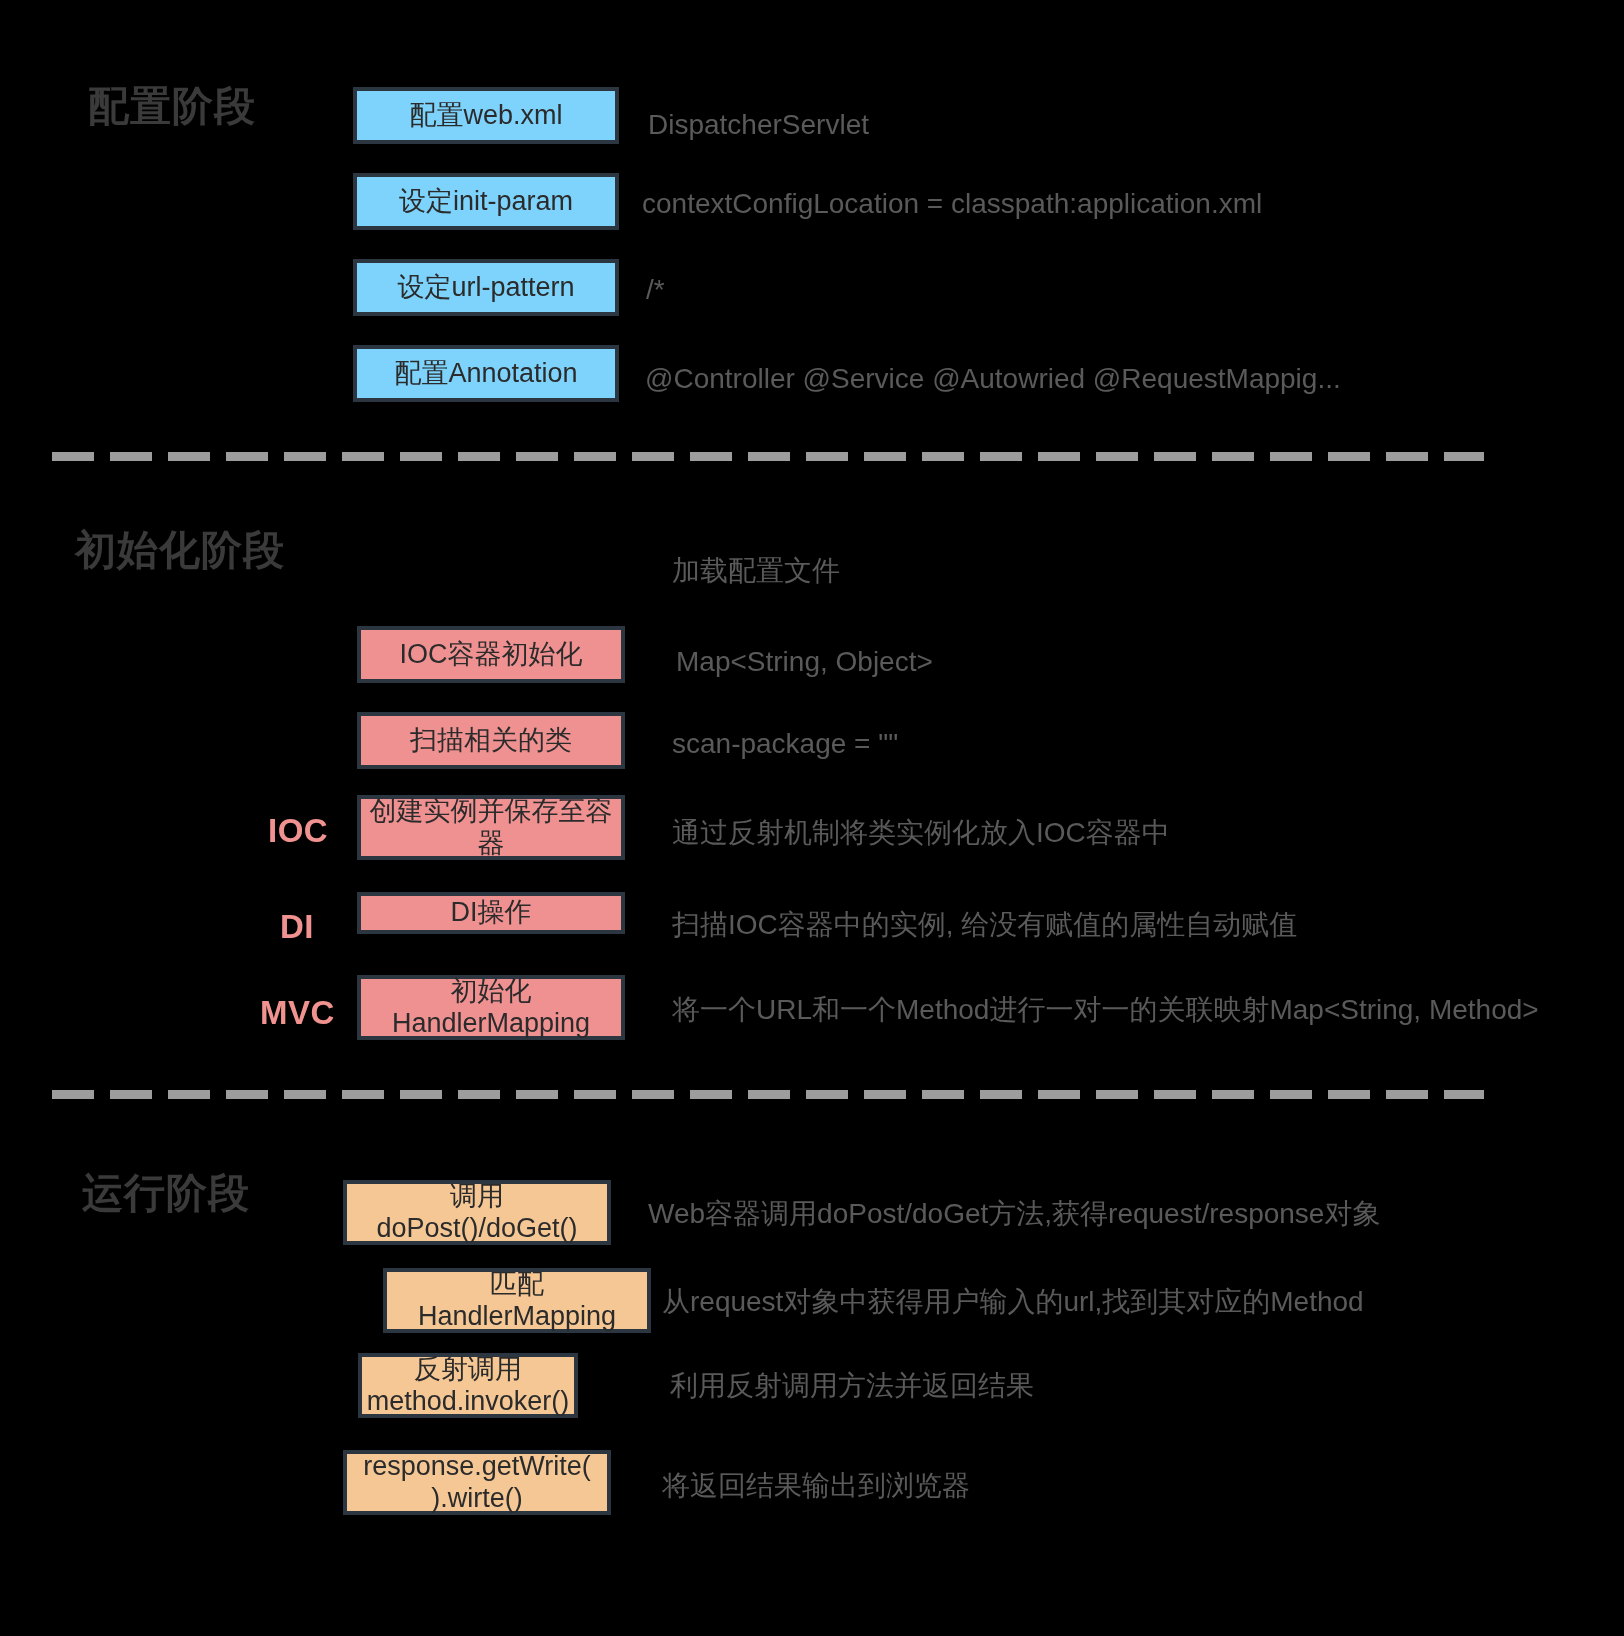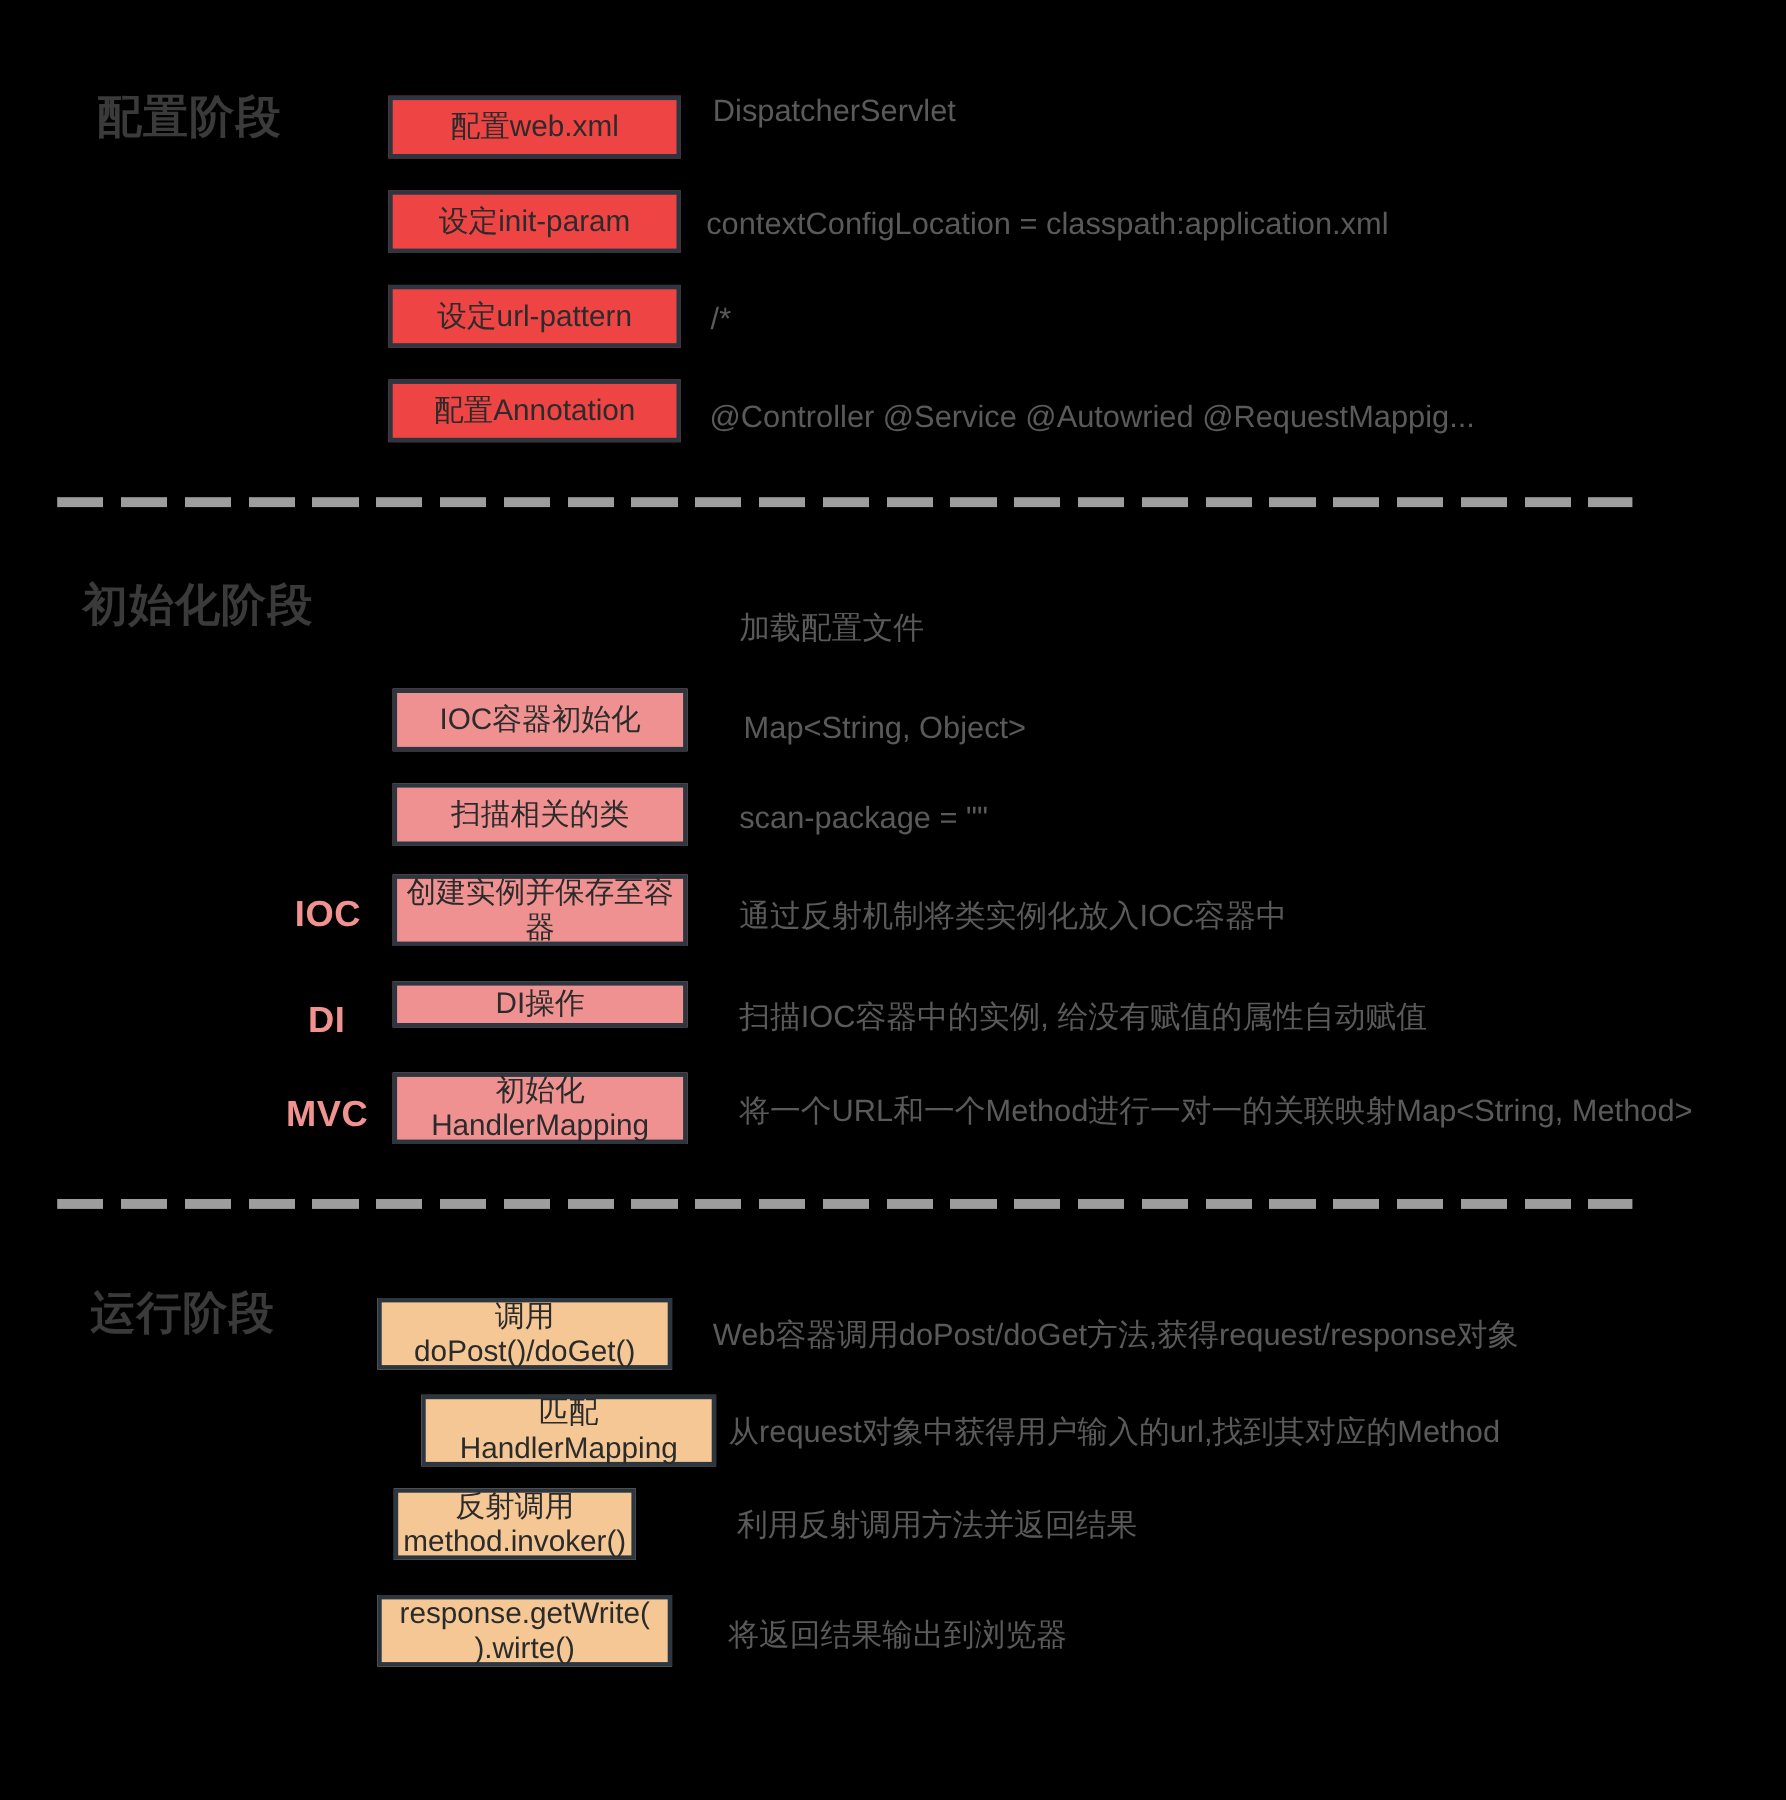--- a/index.html
+++ b/index.html
@@ -54,21 +54,21 @@
     display: flex;
     align-items: center;
     justify-content: center;
     text-align: center;
     color: #2b2b2b;
     font-size: 27px;
     line-height: 1.18;
     padding: 2px 6px;
     white-space: pre-line;
   }
-  .box.cyan   { background: #ef4444; }
+  .box.cyan   { background: #7dd3fc; }
   .box.pink   { background: #f09191; }
   .box.orange { background: #f4c794; }
 
   
   .desc {
     position: absolute;
     color: #5a5a5a;
     font-size: 28px;
     line-height: 1.2;
     white-space: nowrap;
@@ -86,21 +86,21 @@
   }
 </style>
 </head>
 <body>
 
 <div class="canvas">
 
   <div class="section-title" style="left:88px; top:86px;">配置阶段</div>
 
   <div class="box cyan" style="left:353px; top:87px; width:266px; height:57px;">配置web.xml</div>
-  <div class="desc" style="left:648px; top:84px;text-align:center;">DispatcherServlet</div>
+  <div class="desc" style="left:648px; top:108px;text-align:center;">DispatcherServlet</div>
 
   <div class="box cyan" style="left:353px; top:173px; width:266px; height:57px;">设定init-param</div>
   <div class="desc" style="left:642px; top:187px;">contextConfigLocation = classpath:application.xml</div>
 
   <div class="box cyan" style="left:353px; top:259px; width:266px; height:57px;">设定url-pattern</div>
   <div class="desc" style="left:646px; top:273px;">/*</div>
 
   <div class="box cyan" style="left:353px; top:345px; width:266px; height:57px;">配置Annotation</div>
   <div class="desc" style="left:645px; top:362px;">@Controller @Service @Autowried @RequestMappig...</div>
 

